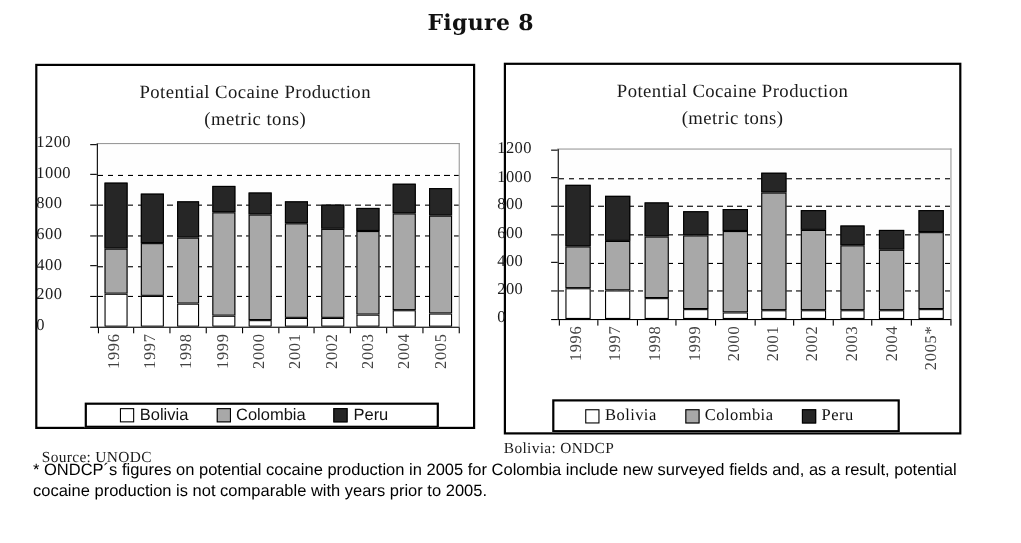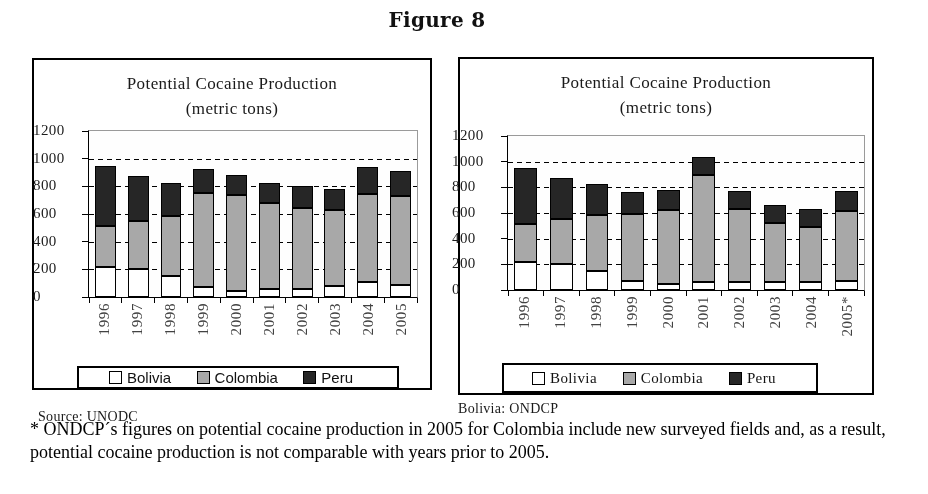--- a/index.html
+++ b/index.html
@@ -59,21 +59,21 @@
     font-family:"Liberation Sans",sans-serif; font-size:15px; padding:0 44px 0 30px; }
   #panel-ondcp .legend { left:42px; top:304px; width:316px; height:30px;
     font-family:"Liberation Serif",serif; font-size:15px; letter-spacing:0.4px; padding:0 40px 0 28px; }
   .li { display:flex; align-items:center; gap:5px; }
   .swatch { display:inline-block; width:13px; height:13px; border:1.5px solid #000; flex:0 0 auto; }
   .source { position:absolute; font-size:14px; letter-spacing:0.3px; color:#1a1a1a; }
   #source-unodc { left:38px;  top:409px; }
   #source-ondcp { left:458px; top:401px; }
   .footnote {
     position:absolute; left:30px; top:418px; width:856px;
-    font-family:Liberation Serif, serif; font-size:18px; line-height:1.28; color:#000;
+    font-family:Liberation Sans, sans-serif; font-size:15px; line-height:1.28; color:#000;
   }
 </style>
 </head>
 <body>
 
 <div class="figure">
   <div class="fig-title">Figure 8</div>
 
   <section class="panel" id="panel-unodc">
     <div class="chart-title">

